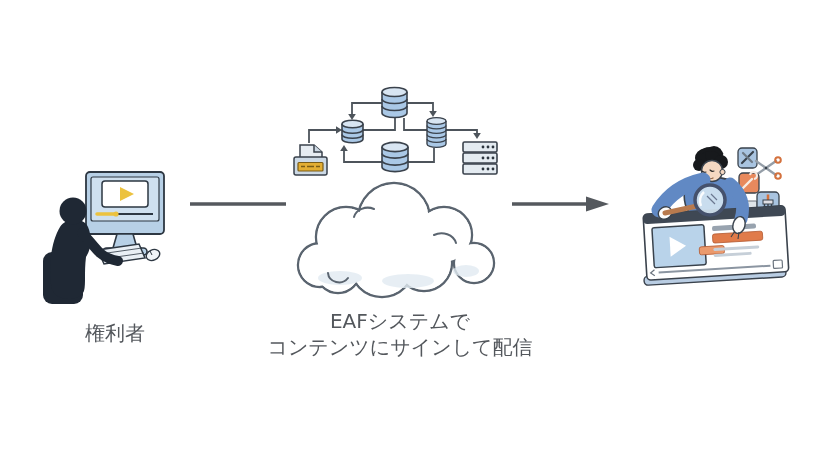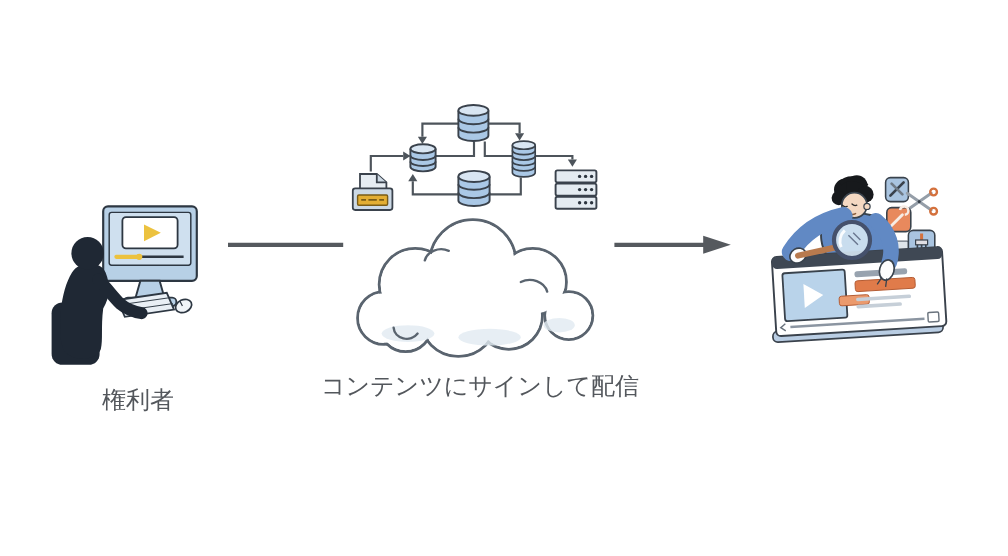--- a/index.html
+++ b/index.html
@@ -157,20 +157,21 @@
       <ellipse cx="120" cy="106" rx="26" ry="7"></ellipse>
       <ellipse cx="178" cy="96" rx="13" ry="6"></ellipse>
     </g>
     <g fill="none" stroke="#5a646f" stroke-width="2" stroke-linecap="round">
       <path d="M40,98 a11,10 0 0 0 20,5"></path>
       <path d="M146,60 a15,13 0 0 1 22,8"></path>
       <path d="M66,42 a14,12 0 0 1 20,-8"></path>
     </g>
   </svg>
   <div class="label" style="left:250px;top:308px;width:300px;">
+    <div>EAFシステムで</div>
     <div>コンテンツにサインして配信</div>
   </div>
 
   <svg class="abs" style="left:508px;top:192px;" width="104" height="24" viewBox="0 0 104 24">
     <line x1="4" y1="12" x2="79" y2="12" stroke="#55595e" stroke-width="3.6"></line>
     <polygon points="78,4.5 101,12 78,19.5" fill="#55595e"></polygon>
   </svg>
 
   <svg class="abs" style="left:615px;top:122px;" width="200" height="175" viewBox="0 0 200 175">
 

